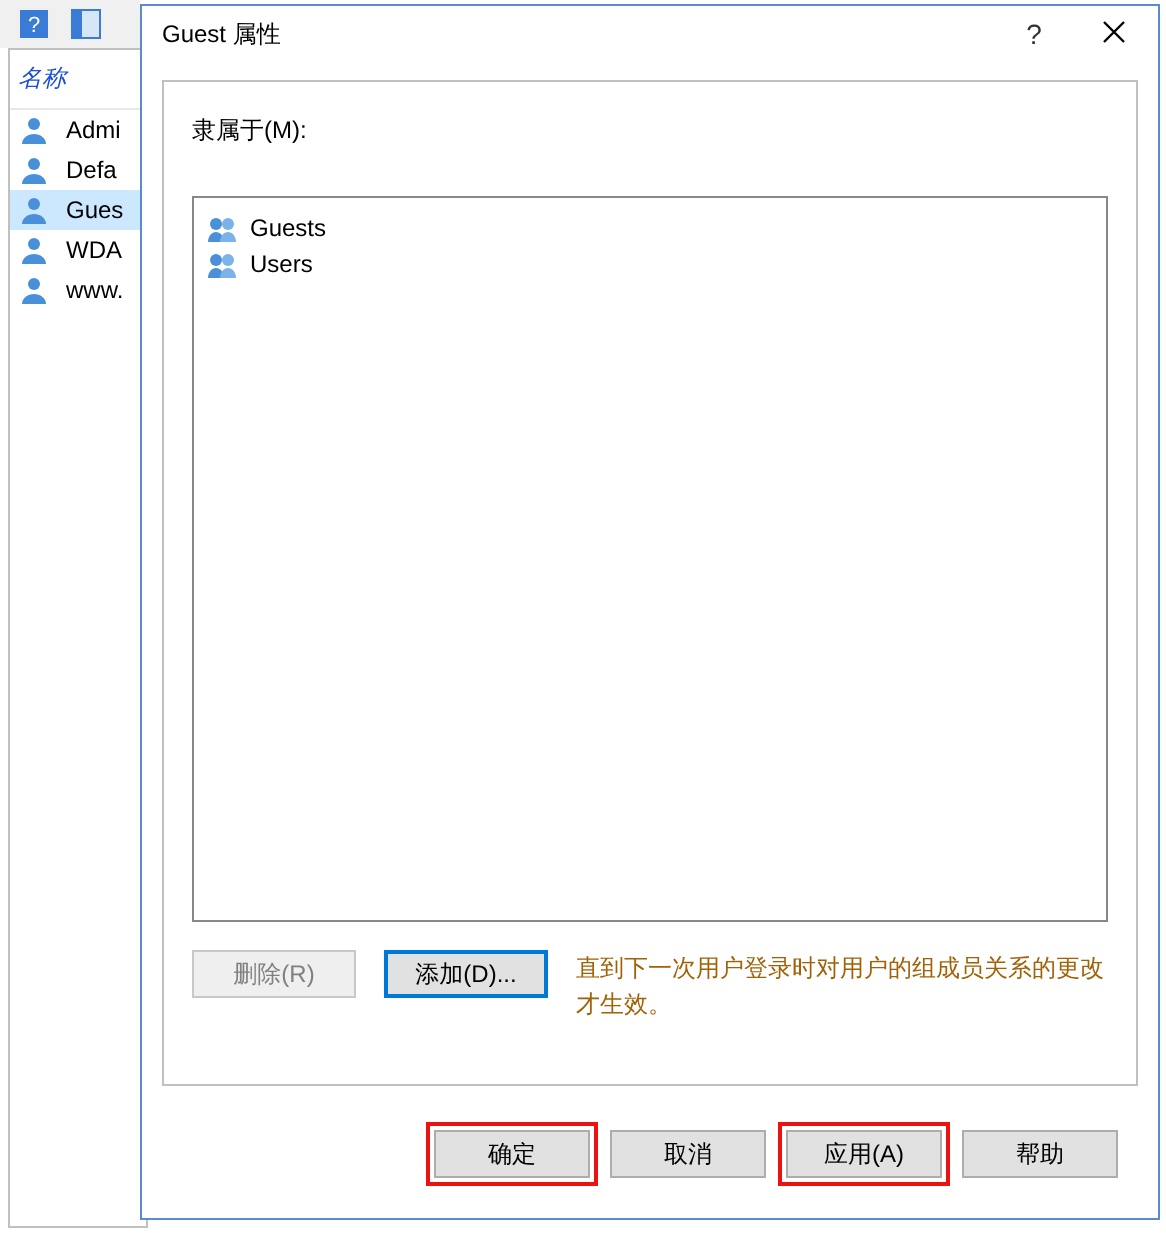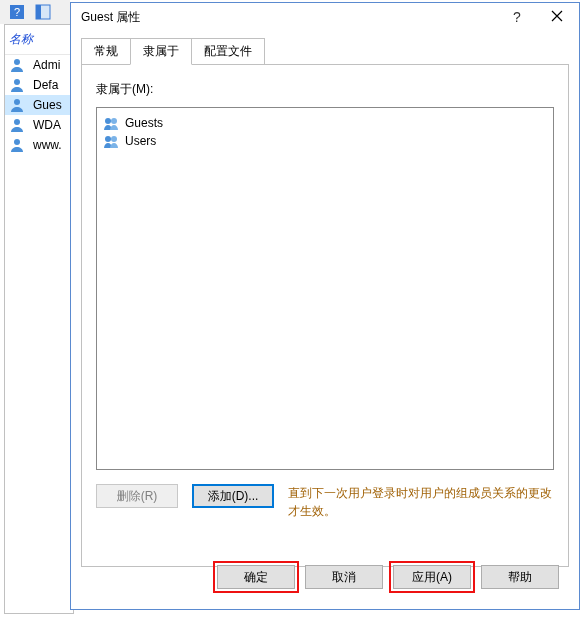--- a/index.html
+++ b/index.html
@@ -16,21 +16,21 @@
     
     .dialog { position: absolute; left: 70px; top: 2px; width: 510px; height: 608px; background: #fff; border: 1px solid #5a8ad0; box-shadow: 0 0 0 0; }
     .titlebar { height: 28px; display: flex; align-items: center; padding: 0 2px 0 10px; color: #000; }
     .titlebar .title { flex: 1; font-size: 12px; }
     .titlebar .wbtn { width: 40px; height: 28px; display: flex; align-items: center; justify-content: center; font-size: 14px; color:#333;}
     .client { position: absolute; left: 10px; top: 38px; right: 10px; bottom: 10px; }
     .tabstrip { display: flex; align-items: flex-end; height: 24px; position: relative; }
     .tab { padding: 4px 12px; border: 1px solid #c0c0c0; background: #fff; margin-right: -1px; font-size: 12px; position: relative; }
     .tab.active { border-bottom: 1px solid #fff; z-index: 2; }
     .tabpage { border: 1px solid #c0c0c0; background: #fff; height: 503px; margin-top: -1px; padding: 16px 14px 12px 14px; position: relative; }
-    .lbl { display: block; margin-bottom: 9px; }
+    .lbl { display: block; margin-bottom: 24px; }
     .listbox { border: 1px solid #888; width: 100%; height: 363px; padding: 6px 4px; overflow: auto; background:#fff;}
     .listbox .item { display: flex; align-items: center; gap: 6px; padding: 1px 2px; }
     .belowlist { display:flex; align-items:flex-start; gap:14px; margin-top:14px;}
     .btn { min-width: 82px; height: 24px; border: 1px solid #adadad; background: #e1e1e1; font-size: 12px; font-family: inherit; cursor: default; }
     .btn.default { border: 2px solid #0078d7; background:#e1e1e1;}
     .btn:disabled { color: #808080; background:#efefef; border-color:#c8c8c8;}
     .note { font-size: 12px; color:#a16207; line-height: 1.5; }
     .dlgbuttons { position: absolute; right: 10px; bottom: 10px; display: flex; gap: 10px; }
     .redbox { outline: 2px solid #e11; outline-offset: 2px; }
     
@@ -103,25 +103,20 @@
     <span class="title">Guest 属性</span>
     <span class="wbtn">?</span>
     <span class="wbtn">
       <span><svg width="12" height="12" viewBox="0 0 12 12">
               <path d="M1 1 L11 11 M11 1 L1 11" stroke="#000" stroke-width="1.2"></path>
             </svg></span>
     </span>
   </div>
 
   <div class="client">
-    <div class="tabstrip">
-      <div class="tab"><span>常规</span></div>
-      <div class="tab active"><span>隶属于</span></div>
-      <div class="tab"><span>配置文件</span></div>
-    </div>
 
     <div class="tabpage">
       <span class="lbl">隶属于(M):</span>
 
       <div class="listbox">
         <div class="item">
           <span class="ico"><svg viewBox="0 0 16 16">
                   <circle cx="5" cy="6" r="3" fill="#4a90d9"></circle>
                   <circle cx="11" cy="6" r="3" fill="#7bb3e8"></circle>
                   <path d="M1 15c0-3 2-5 4-5s4 2 4 5" fill="#4a90d9"></path>

